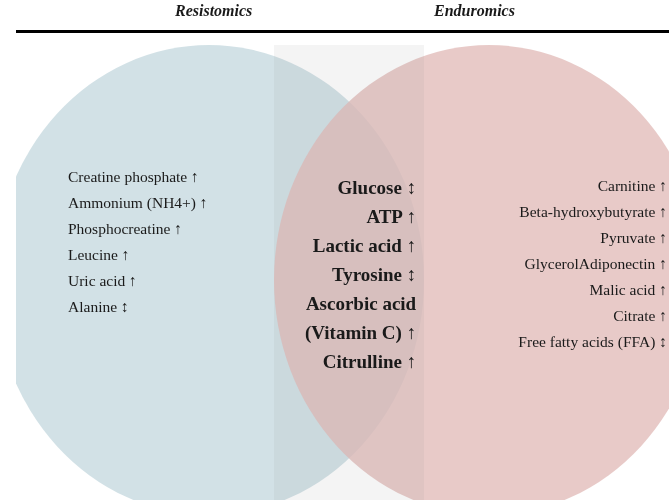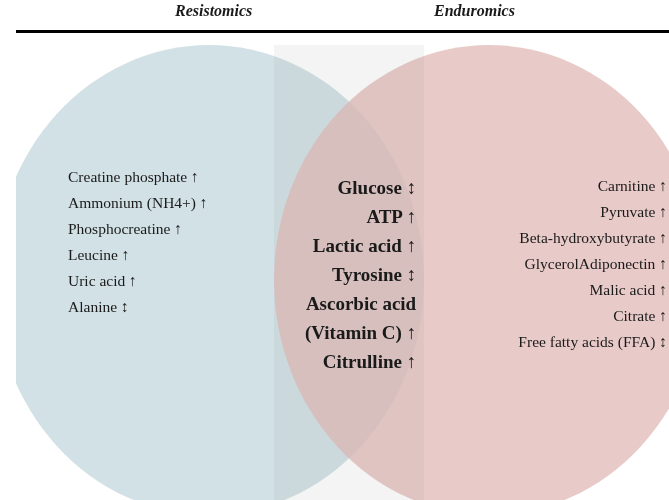--- a/index.html
+++ b/index.html
@@ -127,22 +127,22 @@
       <span class="item">ATP ↑</span>
       <span class="item">Lactic acid ↑</span>
       <span class="item">Tyrosine ↕</span>
       <span class="item">Ascorbic acid</span>
       <span class="item">(Vitamin C) ↑</span>
       <span class="item">Citrulline ↑</span>
     </div>
 
     <div class="col" id="list-right">
       <span class="item">Carnitine ↑</span>
+      <span class="item">Beta-hydroxybutyrate ↑</span>
       <span class="item">Pyruvate ↑</span>
-      <span class="item">Beta-hydroxybutyrate ↑</span>
       <span class="item">GlycerolAdiponectin ↑</span>
       <span class="item">Malic acid ↑</span>
       <span class="item">Citrate ↑</span>
       <span class="item">Free fatty acids (FFA) ↕</span>
     </div>
 
   </div>
 </div>
 
 </body></html>

